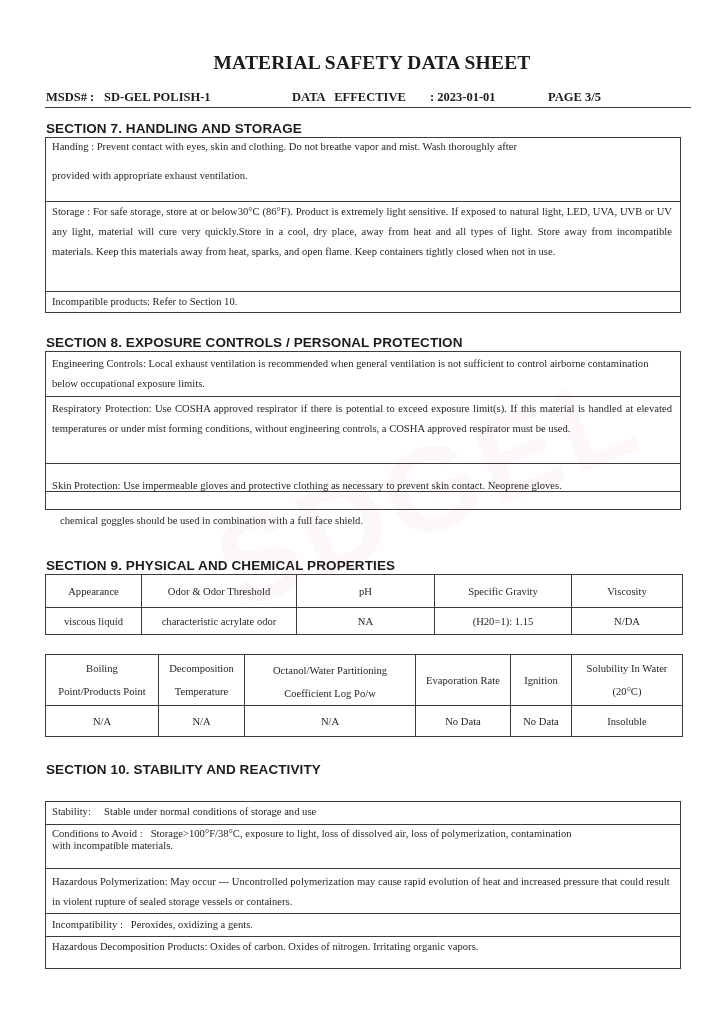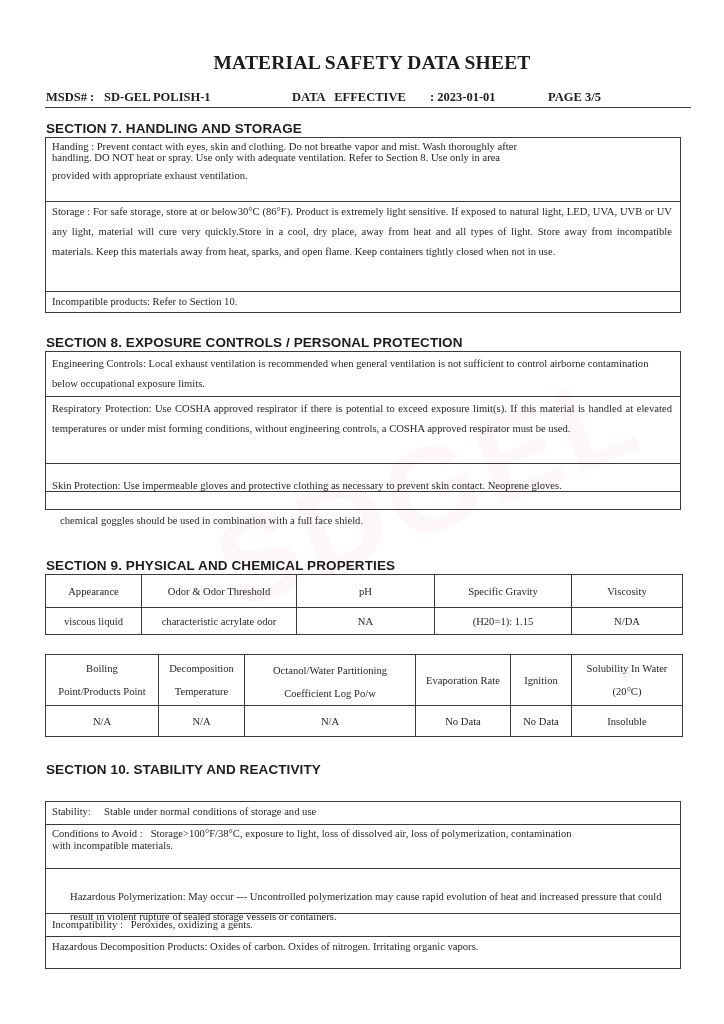--- a/index.html
+++ b/index.html
@@ -50,21 +50,20 @@
   <span style="left:246px;">DATA   EFFECTIVE</span>
   <span style="left:384px;">: 2023-01-01</span>
   <span style="left:502px;">PAGE 3/5</span>
 </div>
 <div class="header-rule"></div>
 
 <div class="section-title" style="top:121px;">SECTION 7. HANDLING AND STORAGE</div>
 <div class="box" style="top:137px; height:176px;">
   <div class="row first" style="top:0; height:63px;">
     <div class="cell-text tight" style="top:3px;">Handing  : Prevent contact with eyes, skin and clothing. Do not breathe vapor and mist. Wash thoroughly after</div>
-    <div class="cell-text tight" style="top:14px;">handling. DO NOT heat or spray. Use only with adequate ventilation. Refer to Section 8. Use only in area</div>
     <div class="cell-text tight" style="top:32px;">provided with appropriate exhaust ventilation.</div>
   </div>
   <div class="row" style="top:63px; height:90px;">
     <div class="cell-text loose justify" style="top:0px;">Storage  : For safe storage, store at or below30°C (86°F). Product is extremely light sensitive. If exposed to natural light, LED, UVA, UVB or UV any light, material will cure very quickly.Store in a cool, dry place, away from heat and all types of light. Store away from incompatible materials. Keep this materials away from heat, sparks, and open flame. Keep containers tightly closed when not in use.</div>
   </div>
   <div class="row" style="top:153px; height:22px;">
     <div class="cell-text" style="top:4px;">Incompatible products: Refer to Section 10.</div>
   </div>
 </div>
 
@@ -159,21 +158,21 @@
 <div class="section-title" style="top:762px;">SECTION 10. STABILITY AND REACTIVITY</div>
 <div class="box" style="top:801px; height:168px;">
   <div class="row first" style="top:0; height:22px;">
     <div class="cell-text" style="top:4px; white-space:pre;">Stability:     Stable under normal conditions of storage and use</div>
   </div>
   <div class="row" style="top:22px; height:44px;">
     <div class="cell-text tight" style="top:3px; white-space:pre;">Conditions to Avoid :   Storage&gt;100°F/38°C, exposure to light, loss of dissolved air, loss of polymerization, contamination</div>
     <div class="cell-text tight" style="top:15px;">with incompatible materials.</div>
   </div>
   <div class="row" style="top:66px; height:45px;">
-    <div class="cell-text loose" style="top:18px;margin-left:18px;">Hazardous Polymerization: May occur --- Uncontrolled polymerization may cause rapid evolution of heat and increased pressure that could result in violent rupture of sealed storage vessels or containers.</div>
+    <div class="cell-text loose" style="top:3px;">Hazardous Polymerization: May occur --- Uncontrolled polymerization may cause rapid evolution of heat and increased pressure that could result in violent rupture of sealed storage vessels or containers.</div>
   </div>
   <div class="row" style="top:111px; height:23px;">
     <div class="cell-text" style="top:5px; white-space:pre;">Incompatibility :   Peroxides, oxidizing a gents.</div>
   </div>
   <div class="row" style="top:134px; height:33px;">
     <div class="cell-text" style="top:4px;">Hazardous Decomposition Products: Oxides of carbon. Oxides of nitrogen. Irritating organic vapors.</div>
   </div>
 </div>
 
 </body></html>

